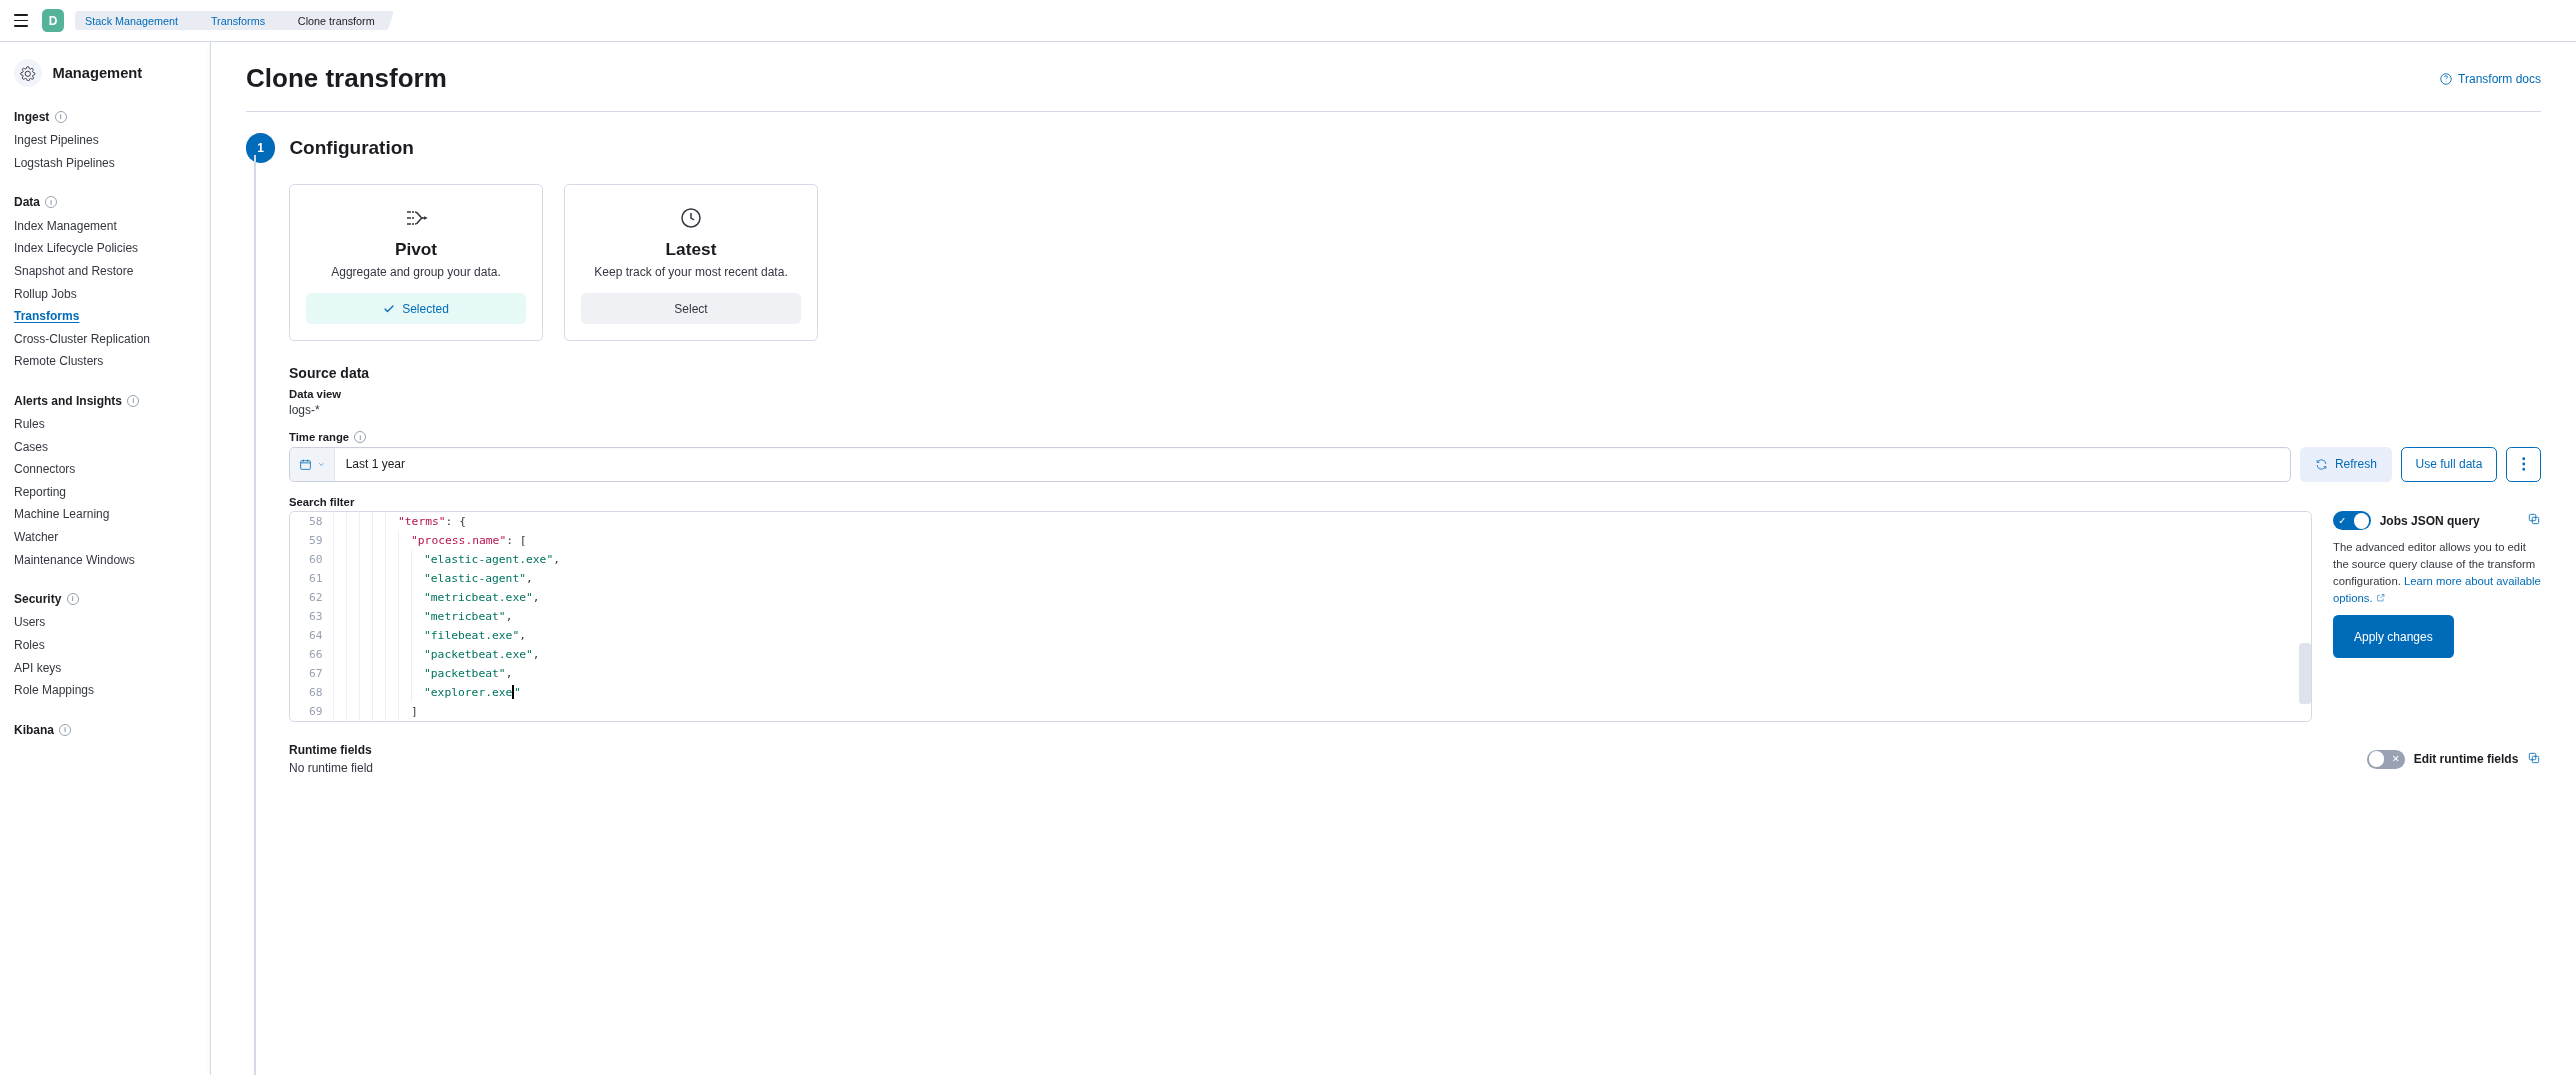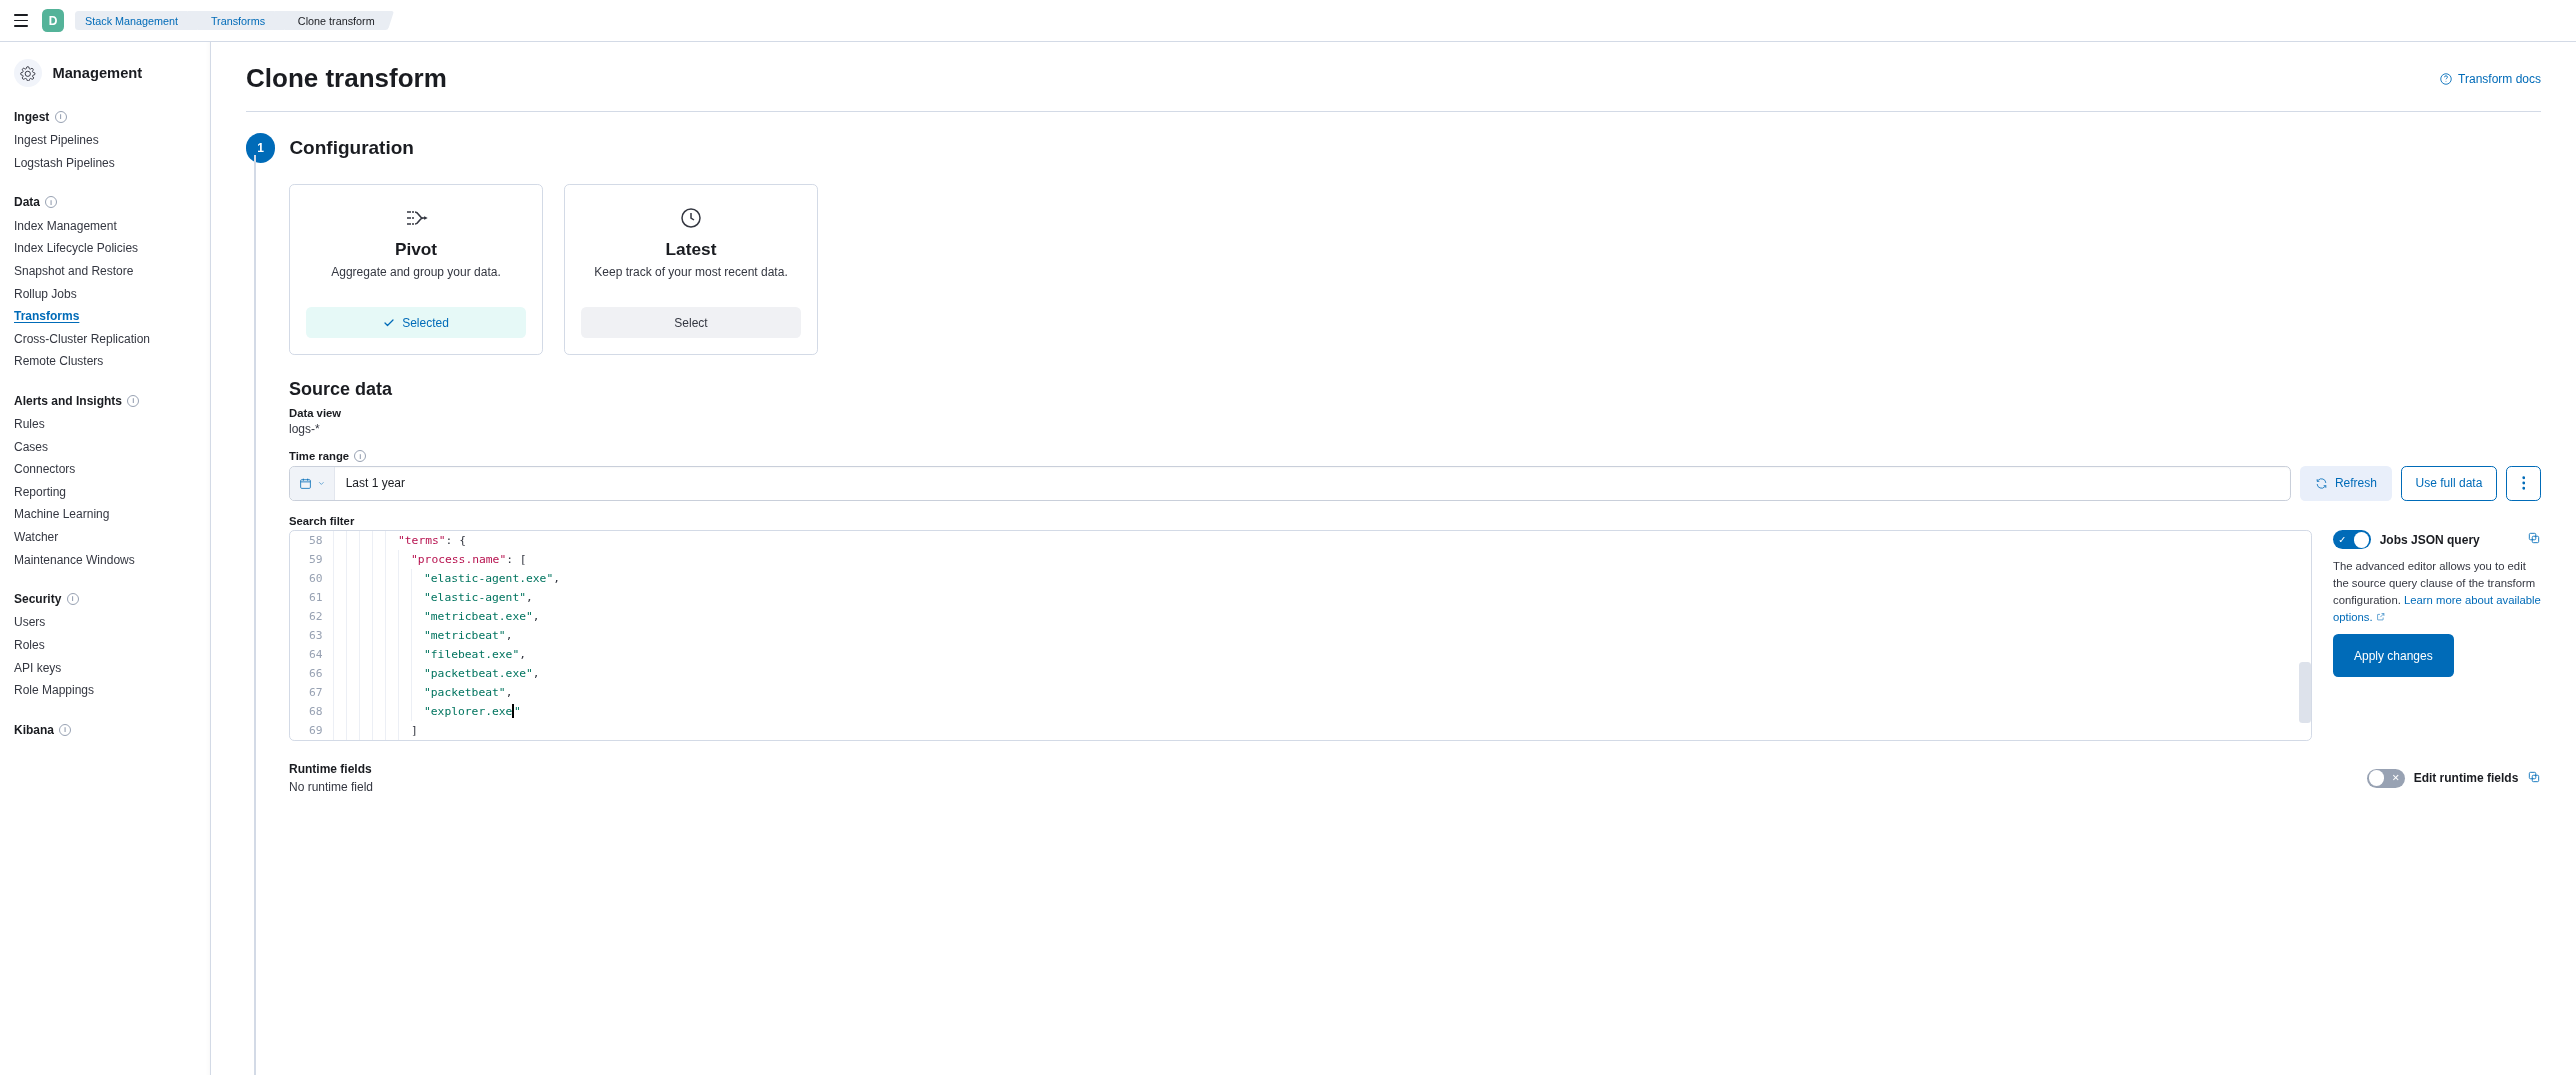--- a/index.html
+++ b/index.html
@@ -194,41 +194,41 @@
     border-radius: 5.2px;
     padding: 19px 15.6px 15.6px 15.6px;
     text-align:center;
     background:#fff;
   }
   .card-icon {
     width:28px;height:28px;margin:0 auto 7px;
     display:flex;align-items:center;justify-content:center;
   }
   .card-title { font-size:17.3px; font-weight:700; margin:3.5px 0 5.2px; }
-  .card-desc { font-size:12px; color:#343741; margin-bottom:28px; }
+  .card-desc { font-size:12px; color:#343741; margin-bottom:14px; }
   .card-btn {
     width:100%;
     padding: 8.7px 0;
     border-radius:5.2px;
     border:none;
     font-size:12px;
     font-weight:500;
     cursor:pointer;
     display:flex;align-items:center;justify-content:center;gap:7px;
   }
   .card-btn.selected {
     background: #e6f9f7;
     color: var(--euiColorPrimary);
   }
   .card-btn.select {
     background: #f0f1f4;
     color: #343741;
   }
 
-  .section-title { font-weight:700; font-size:18px; margin: 0 0 7px 0; }
+  .section-title { font-weight:700; font-size:14px; margin: 0 0 7px 0; }
   .field-label { font-weight:600; font-size:11.3px; margin: 0 0 3.5px 0; display:flex; align-items:center; gap:5.2px;}
   .field-value { font-size:12px; color:#343741; margin-bottom:14px; }
 
   .timerange-row {
     display:flex; gap:8.7px; align-items:stretch;
     margin-bottom: 14px;
   }
   .timerange-input {
     flex:1;
     display:flex; align-items:center;

